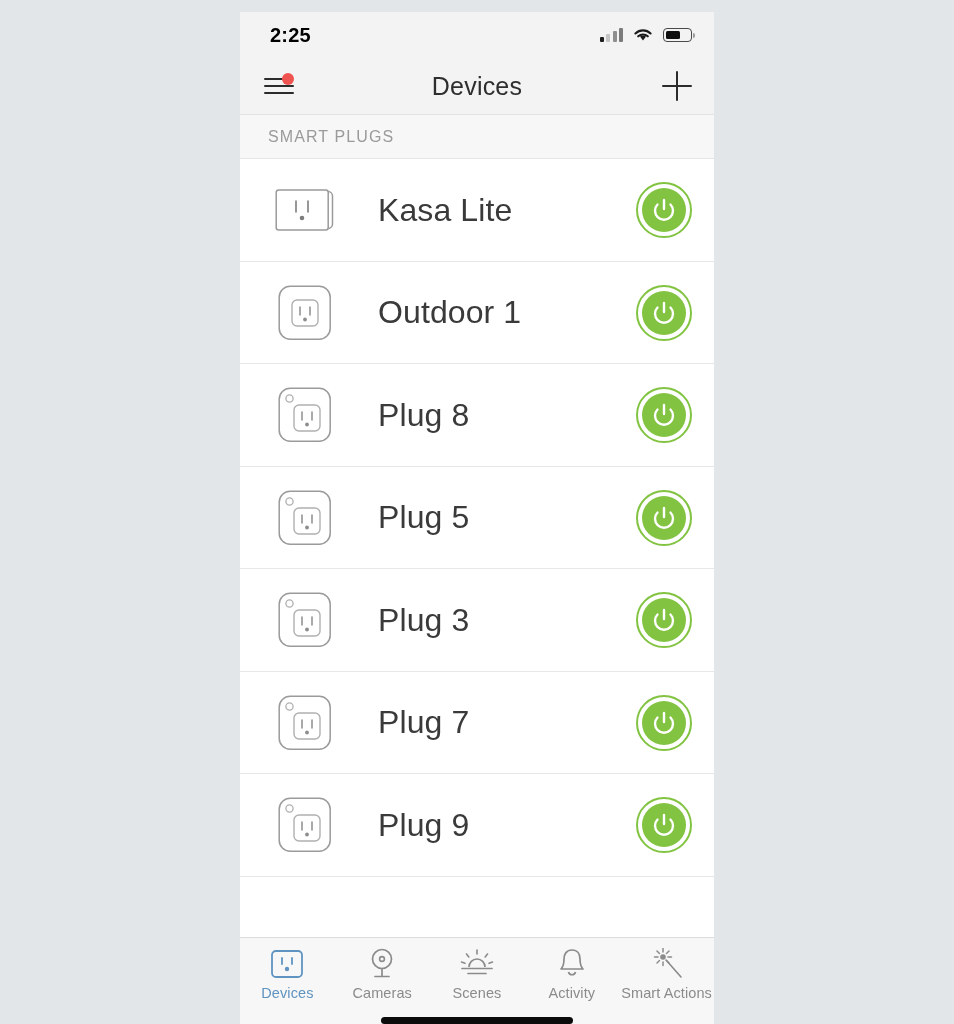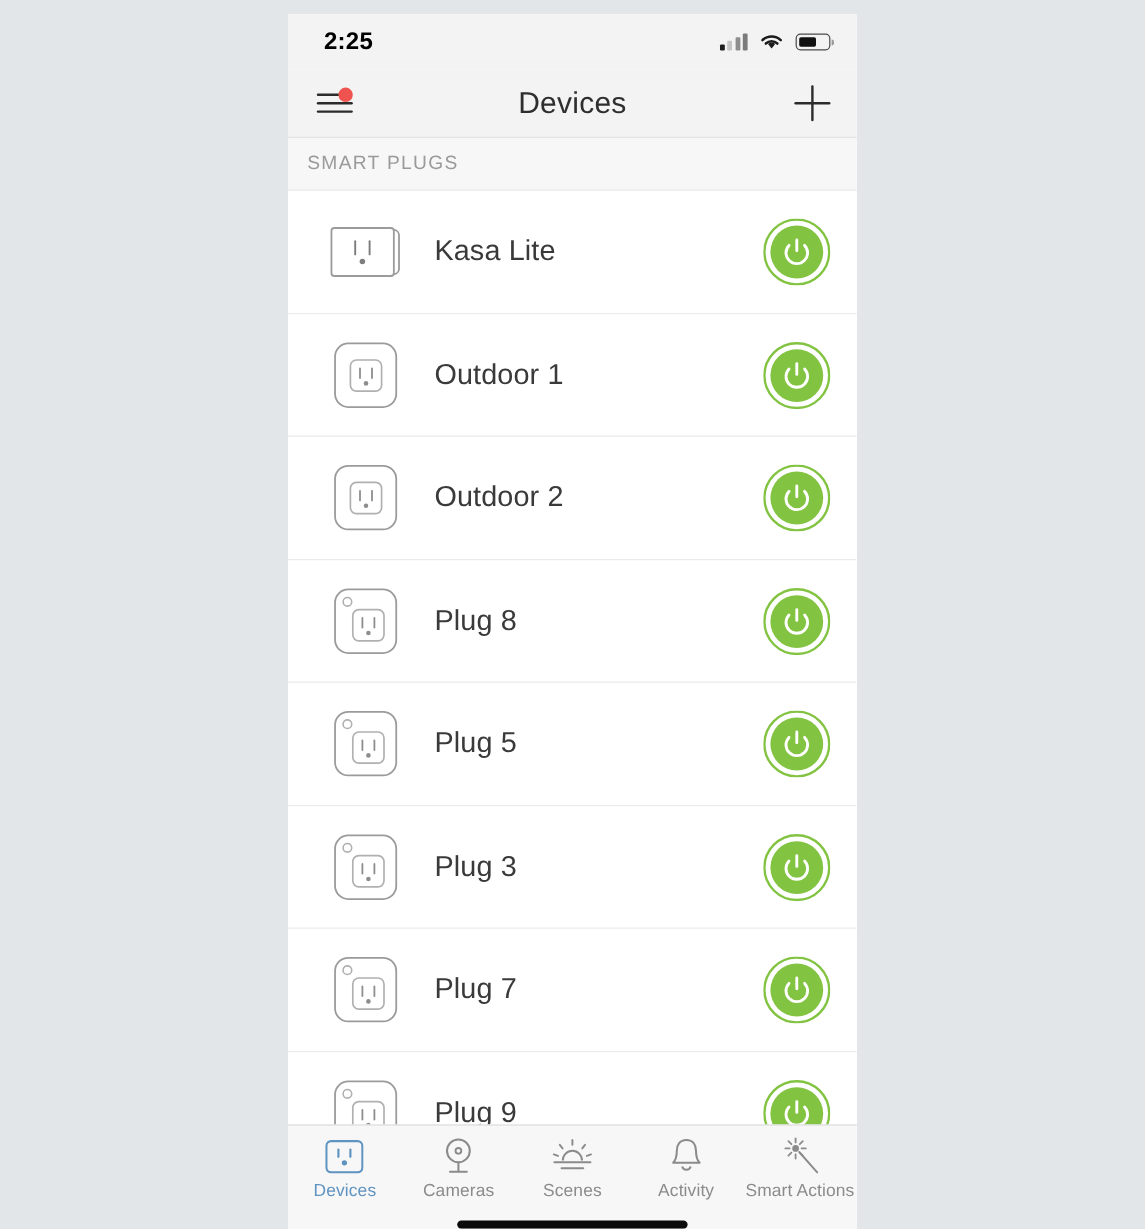--- a/index.html
+++ b/index.html
@@ -78,40 +78,40 @@
   .plus-btn {
     margin-left:auto; position:relative; width:30px; height:30px; cursor:pointer;
   }
   .plus-btn b { position:absolute; background:#2b2b2b; border-radius:1px; }
   .plus-btn b:nth-child(1){ left:0; top:14px; width:30px; height:2px; }
   .plus-btn b:nth-child(2){ top:0; left:14px; height:30px; width:2px; }
 
   
   .section-header {
     background:#f7f7f7; height:44px;
-    display:flex; align-items:center; padding-left:16px;
+    display:flex; align-items:center; padding-left:28px;
     font-size:16px; color:#9a9a9a; letter-spacing:1.1px;
     border-bottom:1px solid #e6e6e6;
     flex:0 0 auto;
   }
 
   
   .list { flex:1 1 auto; overflow:hidden; background:#fff; }
   .row {
     height:102.5px; display:flex; align-items:center;
     padding:0 22px 0 34px; position:relative; background:#fff;
     cursor:pointer;
   }
   .row::after{
     content:""; position:absolute; left:0px; right:0; bottom:0;
     height:1px; background:#e7e7e7;
   }
   .dev-icon { width:62px; flex:0 0 62px; display:flex; align-items:center; justify-content:center; }
   .dev-name {
-    margin-left:26px; font-size:24px; color:#3a3a3a; font-weight:400;
+    margin-left:42px; font-size:32px; color:#3a3a3a; font-weight:400;
     letter-spacing:0.1px; flex:1 1 auto;
   }
   .toggle { width:56px; height:56px; flex:0 0 56px; cursor:pointer; }
 
   
   .tabbar {
     position:absolute; left:0; right:0; bottom:0;
     height:99px; background:#f7f7f7;
     border-top:1px solid #dcdcdc;
     display:flex; align-items:flex-start; padding-top:9px;
@@ -193,38 +193,20 @@
           <div class="dev-icon">
             <svg width="54" height="56" viewBox="0 0 54 56">
     <rect x="1.2" y="1.2" width="51" height="53" rx="11" fill="#fff" stroke="#9b9b9b" stroke-width="1.5"></rect>
     <rect x="14" y="15" width="26" height="26" rx="5" fill="#fff" stroke="#b0b0b0" stroke-width="1.4"></rect>
     <line x1="22" y1="22" x2="22" y2="30" stroke="#8d8d8d" stroke-width="1.5" stroke-linecap="round"></line>
     <line x1="32" y1="22" x2="32" y2="30" stroke="#8d8d8d" stroke-width="1.5" stroke-linecap="round"></line>
     <circle cx="27" cy="34.5" r="1.9" fill="#8d8d8d"></circle>
   </svg>
           </div>
      <div class="dev-name">Outdoor 1</div>
-     <div class="toggle"><svg width="56" height="56" viewBox="0 0 56 56">
-    <circle cx="28" cy="28" r="27" fill="none" stroke="#82c341" stroke-width="2"></circle>
-    <circle cx="28" cy="28" r="22" fill="#82c341"></circle>
-    <line x1="28" y1="18" x2="28" y2="27" stroke="#fff" stroke-width="2.4" stroke-linecap="round"></line>
-    <path d="M21.5 22.5 a9 9 0 1 0 13 0" fill="none" stroke="#fff" stroke-width="2.4" stroke-linecap="round"></path>
-  </svg></div>
-        </div>
-        <div class="row">
-          <div class="dev-icon">
-            <svg width="54" height="56" viewBox="0 0 54 56">
-    <rect x="1.2" y="1.2" width="51" height="53" rx="11" fill="#fff" stroke="#9b9b9b" stroke-width="1.5"></rect>
-    <rect x="14" y="15" width="26" height="26" rx="5" fill="#fff" stroke="#b0b0b0" stroke-width="1.4"></rect>
-    <line x1="22" y1="22" x2="22" y2="30" stroke="#8d8d8d" stroke-width="1.5" stroke-linecap="round"></line>
-    <line x1="32" y1="22" x2="32" y2="30" stroke="#8d8d8d" stroke-width="1.5" stroke-linecap="round"></line>
-    <circle cx="27" cy="34.5" r="1.9" fill="#8d8d8d"></circle>
-  </svg>
-          </div>
-     <div class="dev-name">Outdoor 2</div>
      <div class="toggle"><svg width="56" height="56" viewBox="0 0 56 56">
     <circle cx="28" cy="28" r="27" fill="none" stroke="#82c341" stroke-width="2"></circle>
     <circle cx="28" cy="28" r="22" fill="#82c341"></circle>
     <line x1="28" y1="18" x2="28" y2="27" stroke="#fff" stroke-width="2.4" stroke-linecap="round"></line>
     <path d="M21.5 22.5 a9 9 0 1 0 13 0" fill="none" stroke="#fff" stroke-width="2.4" stroke-linecap="round"></path>
   </svg></div>
         </div>
         <div class="row">
           <div class="dev-icon">
             <svg width="54" height="56" viewBox="0 0 54 56">

